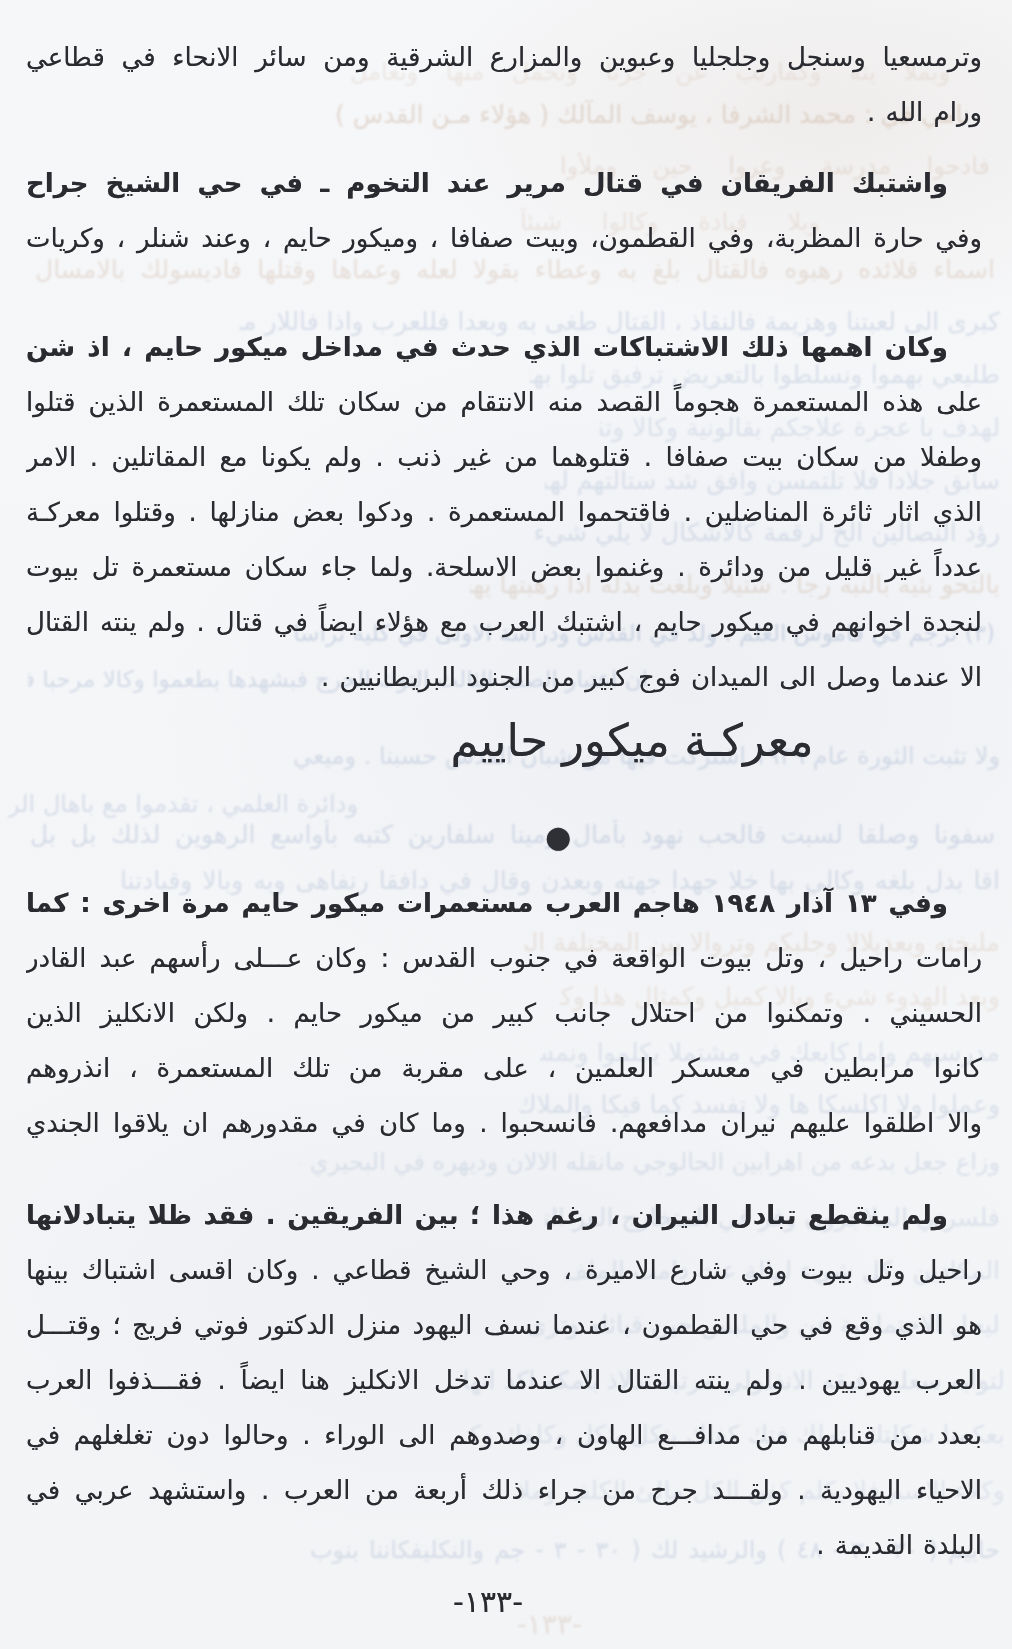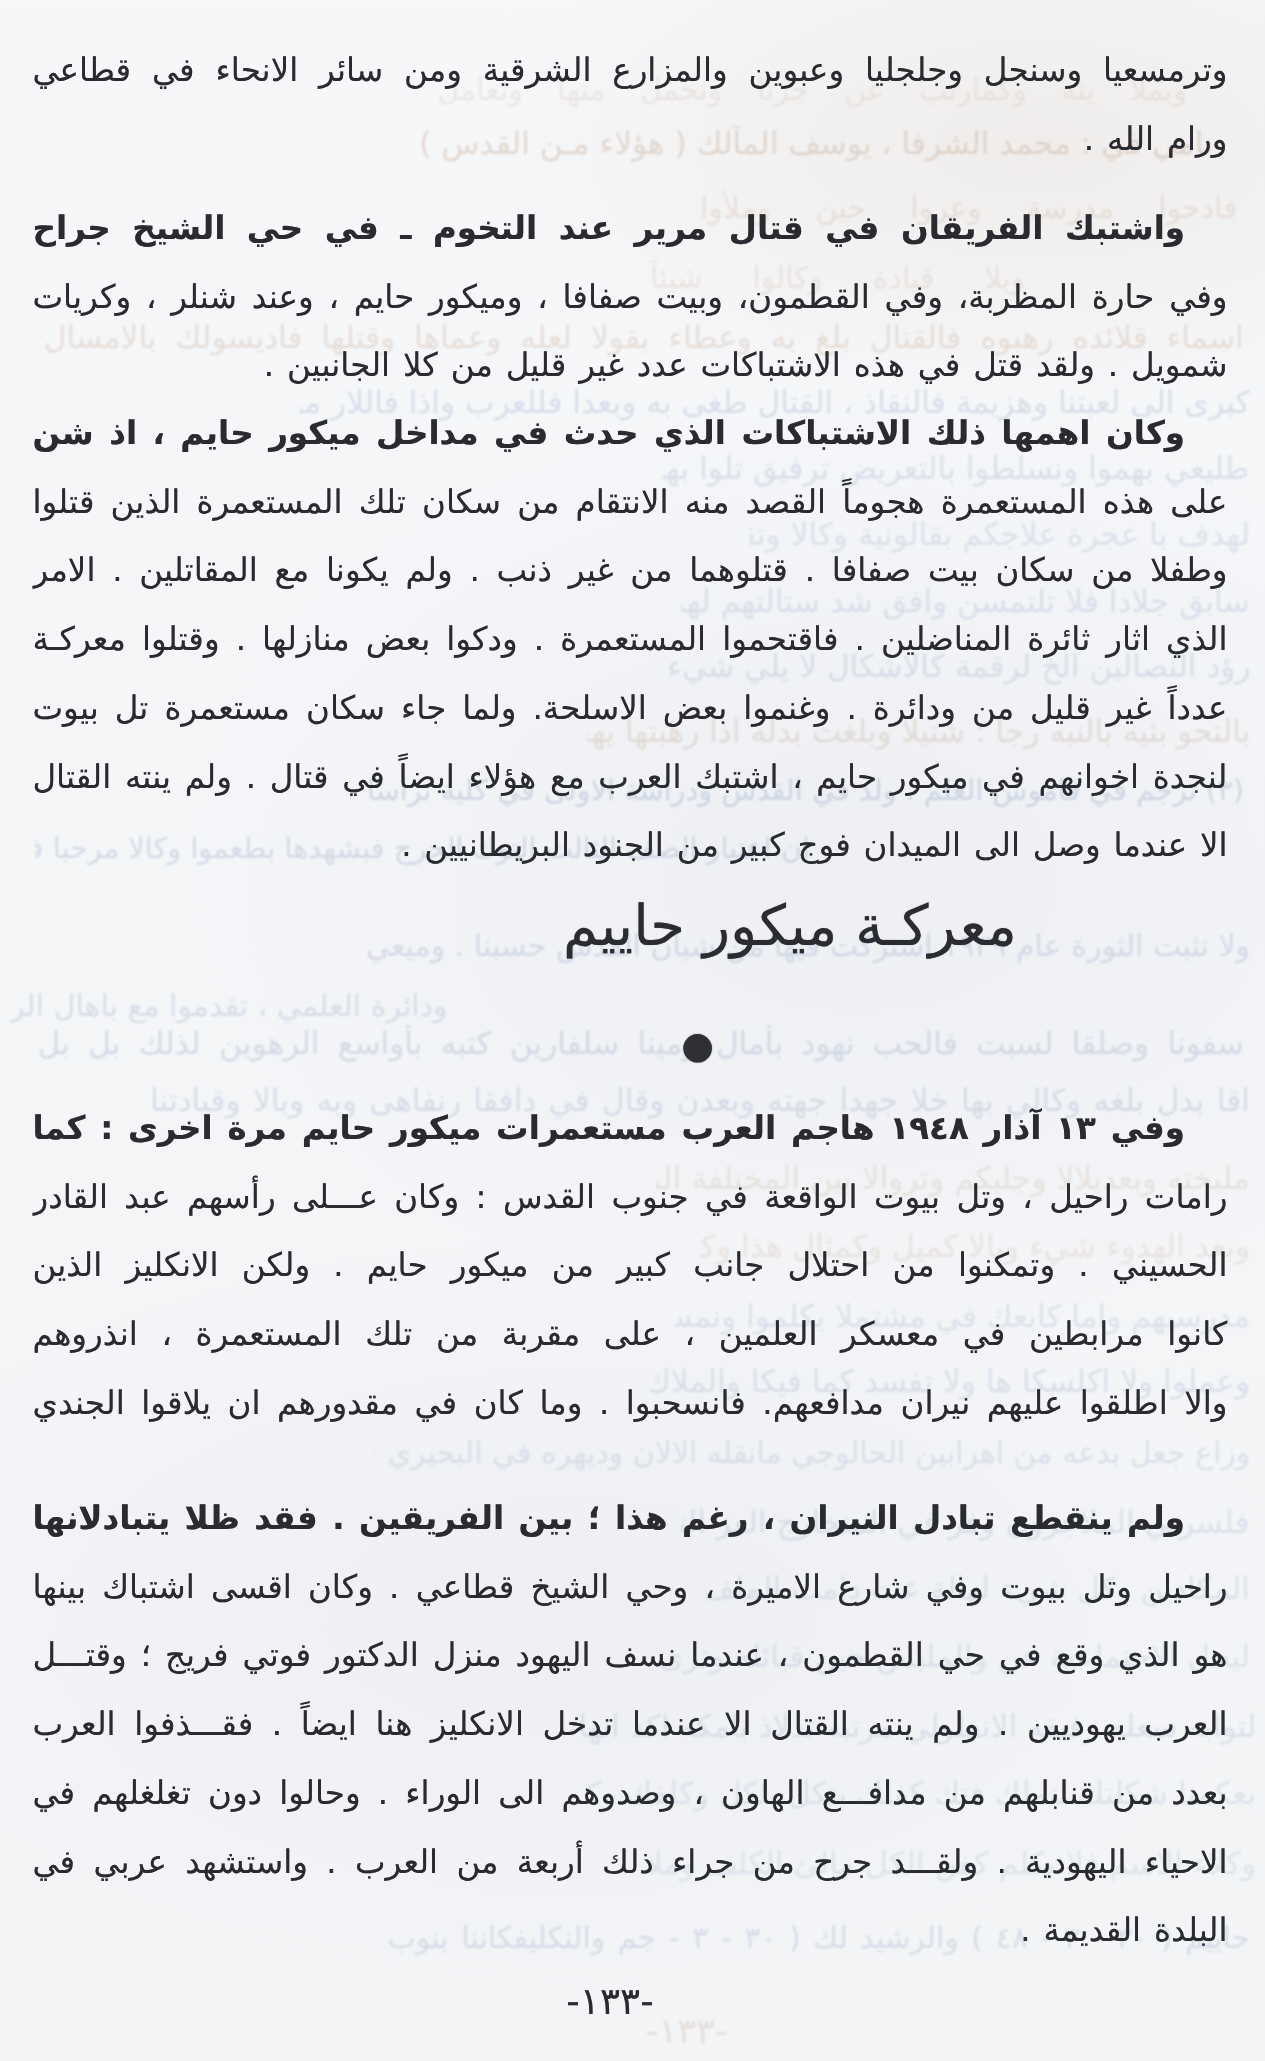--- a/index.html
+++ b/index.html
@@ -125,21 +125,20 @@
   <div id="text-layer">
     <div class="text-col">
       <div id="paragraphs">
           <div class="para p0">
             <div class="line">وترمسعيا وسنجل وجلجليا وعبوين والمزارع الشرقية ومن سائر الانحاء في قطاعي القدس</div>
             <div class="line last">ورام الله .</div>
           </div>
           <div class="para p1 indent">
             <div class="line">واشتبك الفريقان في قتال مرير عند التخوم ـ في حي الشيخ جراح المتقدم ذكره ،</div>
             <div class="line">وفي حارة المظربة، وفي القطمون، وبيت صفافا ، وميكور حايم ، وعند شنلر ، وكريات</div>
-            <div class="line last">شمويل . ولقد قتل في هذه الاشتباكات عدد غير قليل من كلا الجانبين .</div>
           </div>
           <div class="para p2 indent">
             <div class="line">وكان اهمها ذلك الاشتباكات الذي حدث في مداخل ميكور حايم ، اذ شن العرب</div>
             <div class="line">على هذه المستعمرة هجوماً القصد منه الانتقام من سكان تلك المستعمرة الذين قتلوا امرأة</div>
             <div class="line">وطفلا من سكان بيت صفافا . قتلوهما من غير ذنب . ولم يكونا مع المقاتلين . الامر</div>
             <div class="line">الذي اثار ثائرة المناضلين . فاقتحموا المستعمرة . ودكوا بعض منازلها . وقتلوا معركـة</div>
             <div class="line">عدداً غير قليل من ودائرة . وغنموا بعض الاسلحة. ولما جاء سكان مستعمرة تل بيوت</div>
             <div class="line">لنجدة اخوانهم في ميكور حايم ، اشتبك العرب مع هؤلاء ايضاً في قتال . ولم ينته القتال</div>
             <div class="line last">الا عندما وصل الى الميدان فوج كبير من الجنود البريطانيين .</div>
           </div>

